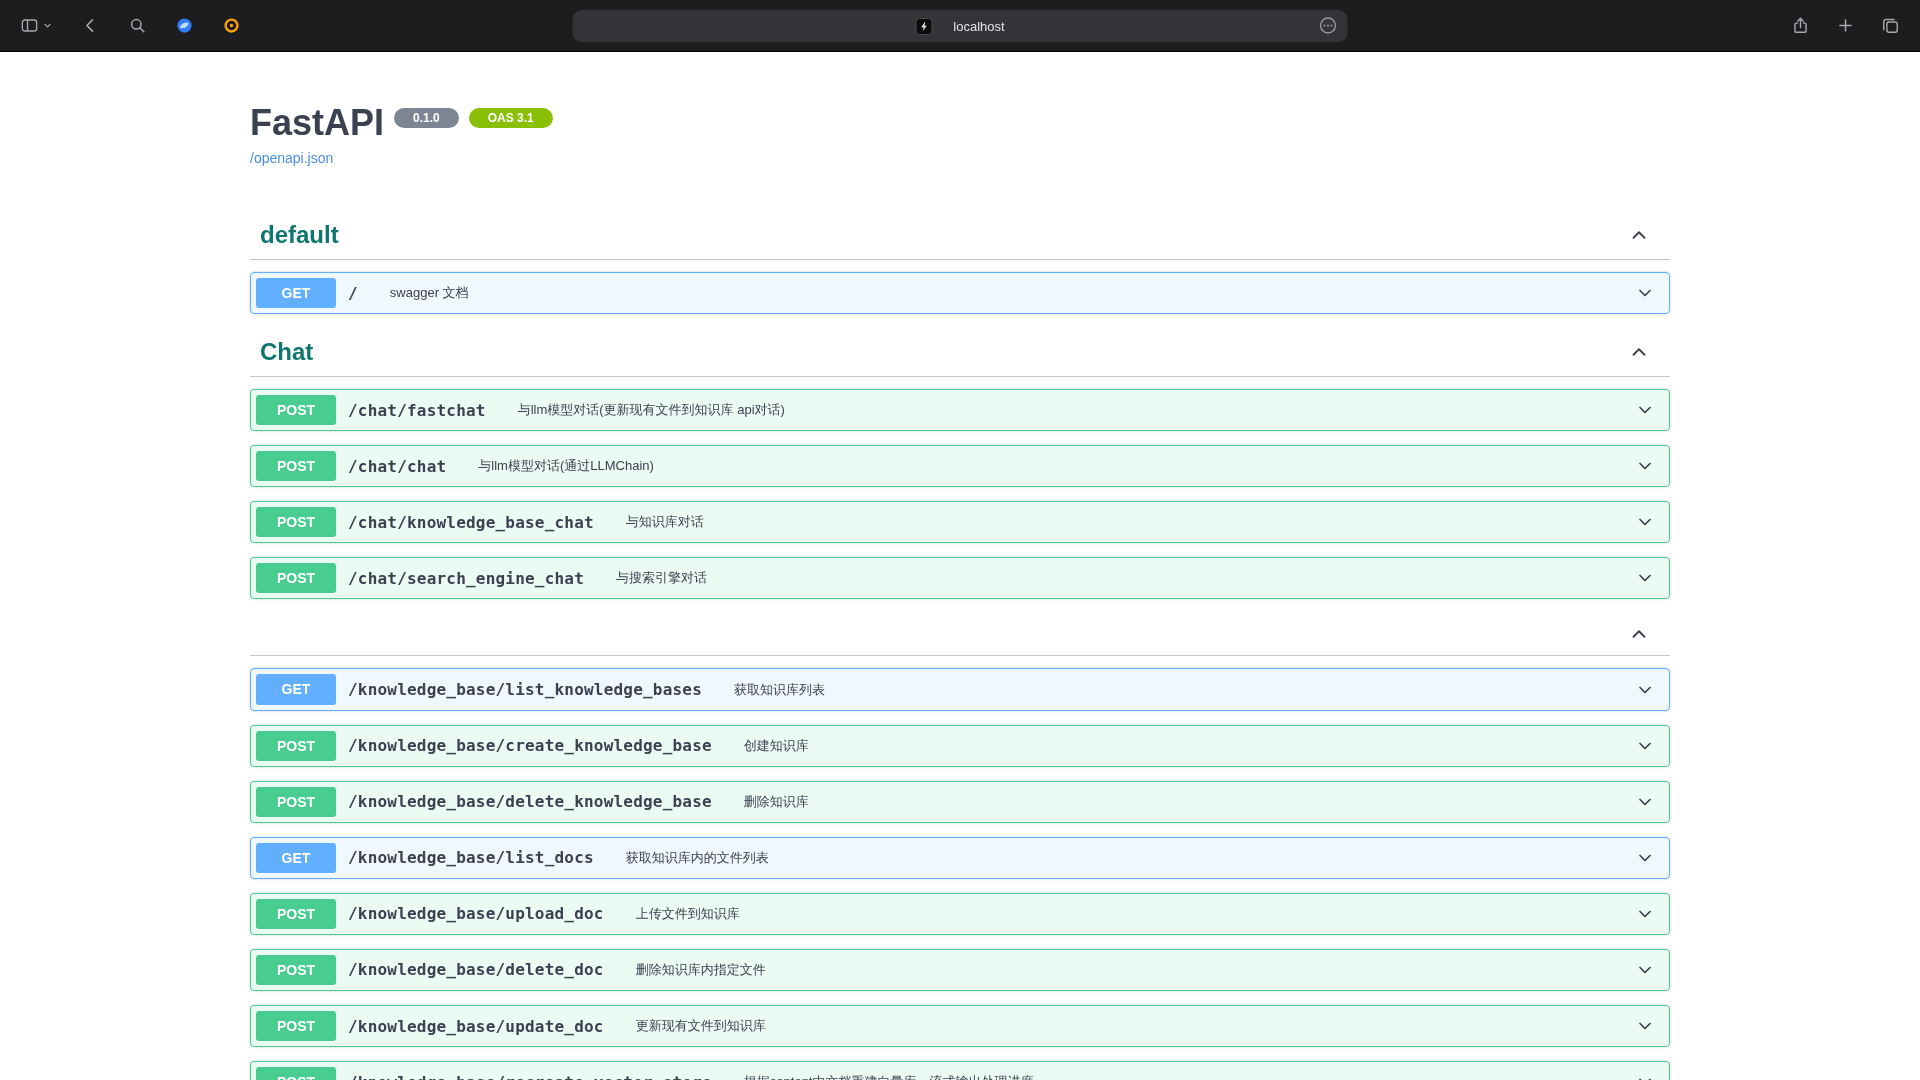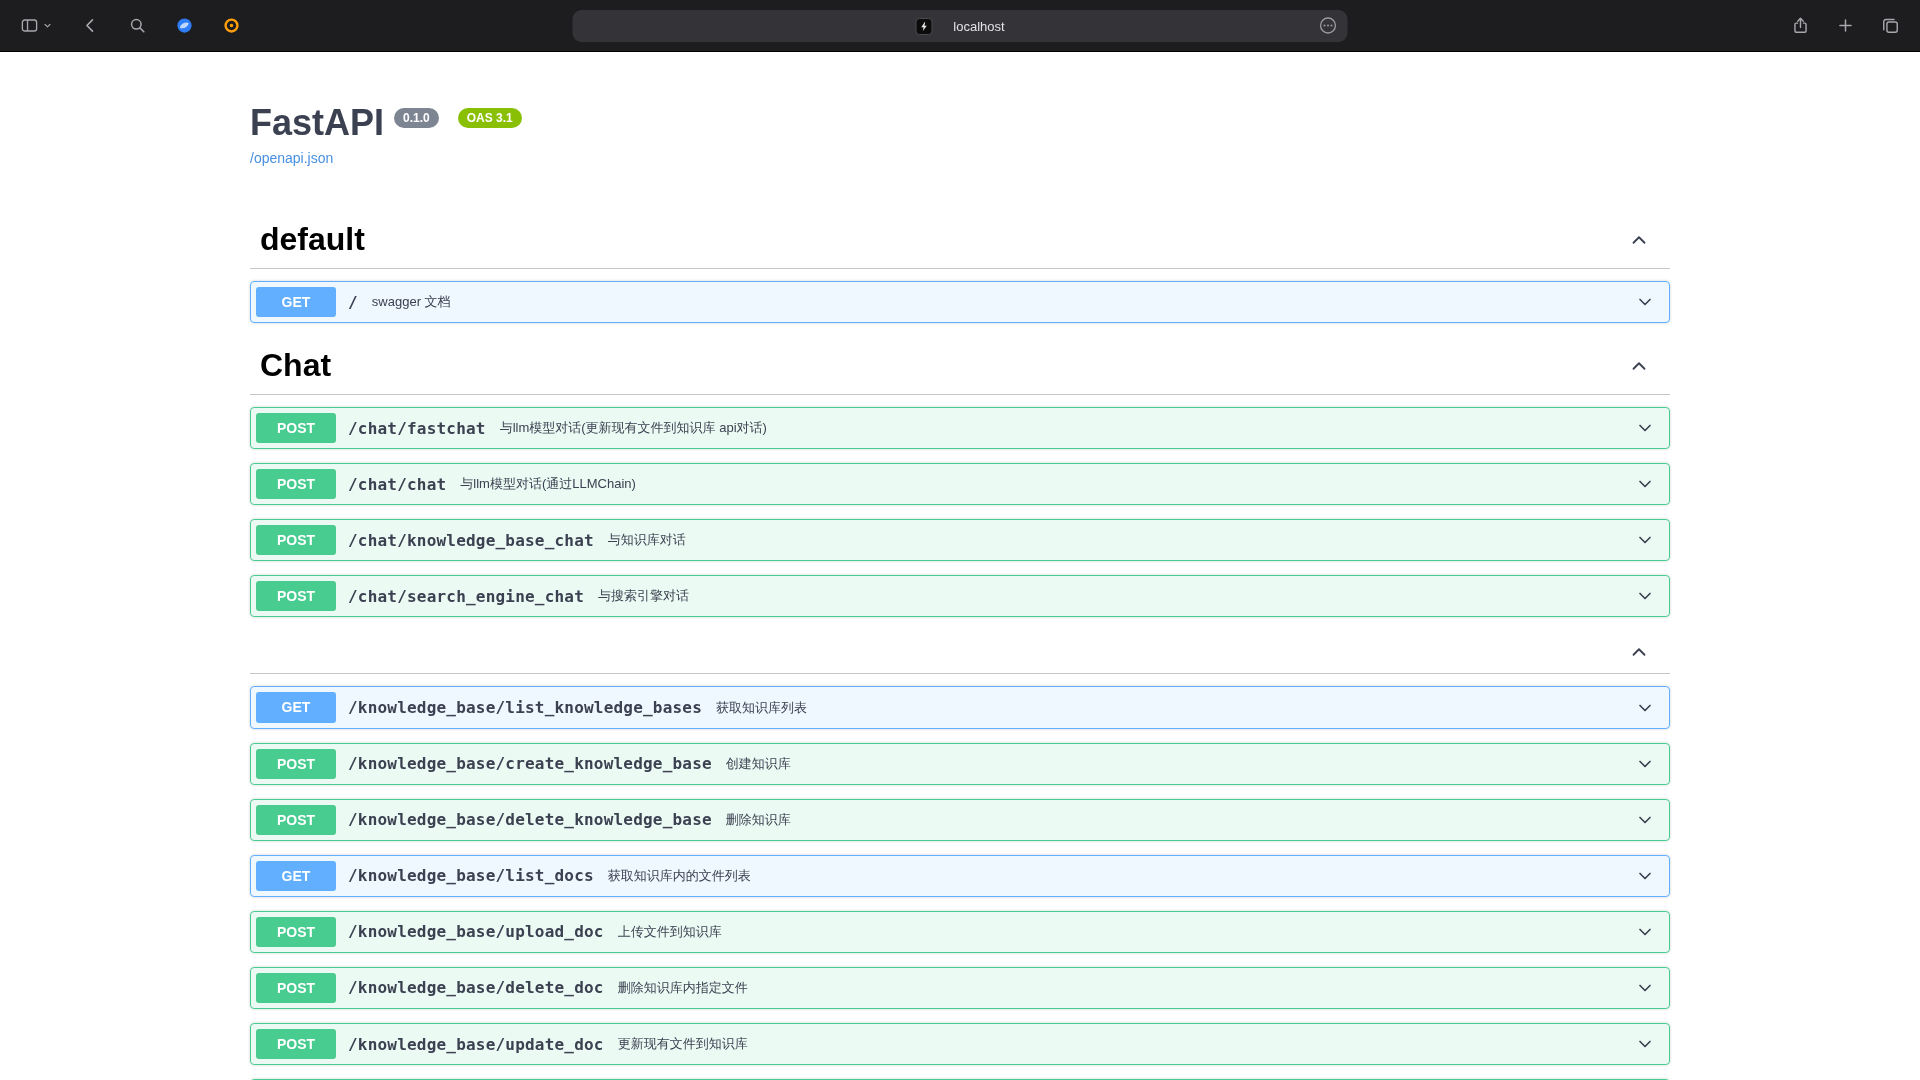--- a/index.html
+++ b/index.html
@@ -39,52 +39,52 @@
   }
   .page-menu svg { width: 21px; height: 21px; }
 
   
   .swagger { color: #3b4151; }
   .wrapper { max-width: 1460px; margin: 0 auto; padding: 0 20px; }
   .info { margin-top: 50px; }
   h1.title { font-size: 36px; font-weight: 700; display: flex; align-items: flex-start; gap: 10px; color: #3b4151; }
   .badge {
     border-radius: 57px; color: #fff; font-size: 12px; font-weight: 700;
-    padding: 3px 9px; margin-top: 6px; display: inline-block; line-height: 1.2;
+    padding: 3px 19px; margin-top: 6px; display: inline-block; line-height: 1.2;
   }
   .badge.ver { background: var(--version_badge_bg, #7d8492); }
-  .badge.oas { background: var(--oas_badge_bg, #89bf04); margin-left: 9px; }
+  .badge.oas { background: var(--oas_badge_bg, #89bf04); }
   .spec-link { display: inline-block; margin-top: 6px; color: var(--link, #4990e2); font-size: 14px; text-decoration: none; cursor: pointer; }
 
   .tag-sections { margin-top: 44px; }
   .tag-header {
     display: flex; align-items: center; justify-content: space-between;
     border-bottom: 1px solid rgba(59,65,81,.3);
     padding: 10px 20px 10px 10px; cursor: pointer;
   }
-  .tag-header h3 { font-size: 32px; font-weight: 700; color: #000000; }
+  .tag-header h3 { font-size: 24px; font-weight: 700; color: #0f766e; }
   .ops { padding-top: 12px; }
 
   .opblock {
     display: flex; align-items: center; border-radius: 4px; margin-bottom: 14px;
     box-shadow: 0 0 3px rgba(0,0,0,.19); padding: 5px 14px 5px 5px; cursor: pointer;
   }
   .opblock.get  { border: 1px solid var(--get, #61affe);  background: rgba(97,175,254,.1); }
   .opblock.post { border: 1px solid var(--post, #49cc90); background: rgba(73,204,144,.1); }
   .method {
     min-width: 80px; text-align: center; padding: 7px 12px; border-radius: 3px;
     color: #fff; font-weight: 700; font-size: 14px; line-height: 1.15;
   }
   .get  .method { background: var(--get, #61affe); }
   .post .method { background: var(--post, #49cc90); }
   .path {
     margin-left: 12px; font-family: "DejaVu Sans Mono", "Liberation Mono", monospace;
     font-weight: 700; font-size: 16px; color: #3b4151; letter-spacing: .2px;
   }
-  .desc { margin-left: 14px; font-size: 13px; color: #3b4151; }
+  .desc { margin-left: 32px; font-size: 13px; color: #3b4151; }
   .chev { margin-left: auto; display: flex; background: none; border: none; cursor: pointer; color: #3b4151; }
   .chev svg { width: 20px; height: 20px; }
   .tag-header .chev svg { width: 22px; height: 22px; }
 </style>
 </head>
 <body>
 
 <svg width="0" height="0" style="position:absolute">
   <defs>
     <symbol id="i-sidebar" viewBox="0 0 24 24">

